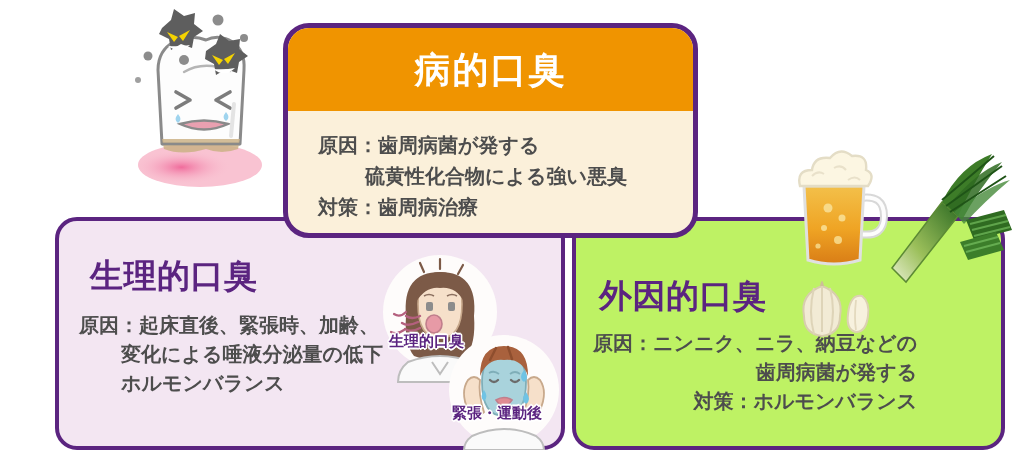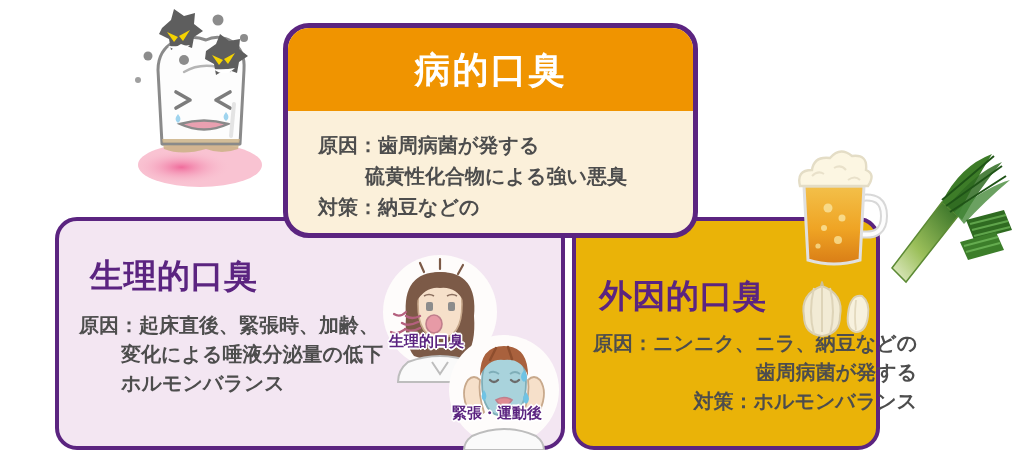--- a/index.html
+++ b/index.html
@@ -26,24 +26,24 @@
     box-sizing: border-box;
     background: #F3E6F2;
     border: 4px solid #5B2480;
     border-radius: 22px;
   }
   
   .panel-right {
     position: absolute;
     left: 572px;
     top: 217px;
-    width: 308px;
+    width: 433px;
     height: 233px;
     box-sizing: border-box;
-    background: #eab308;
+    background: #bef264;
     border: 4px solid #5B2480;
     border-radius: 22px;
   }
 
   .panel-heading {
     position: absolute;
     font-size: 33px;
     font-weight: bold;
     color: #5B2480;
     letter-spacing: 0.5px;
@@ -149,21 +149,21 @@
     </div>
   </div>
 
   <div class="top-card">
     <div class="top-card-header">
       <div class="top-card-title">病的口臭</div>
     </div>
     <div class="top-card-body">
       <div>原因：歯周病菌が発する</div>
       <div class="indent-2">硫黄性化合物による強い悪臭</div>
-      <div>対策：納豆などの</div>
+      <div>対策：歯周病治療</div>
     </div>
   </div>
 
   <div class="illu illu-tooth">
     <svg viewBox="0 0 180 190">
 
       <ellipse cx="82" cy="157" rx="62" ry="22" fill="#F9C3D2"></ellipse>
       <radialGradient id="gumGlow" cx="35%" cy="55%" r="40%">
         <stop offset="0%" stop-color="#EE5C92" stop-opacity="0.85"></stop>
         <stop offset="100%" stop-color="#F9C3D2" stop-opacity="0"></stop>

